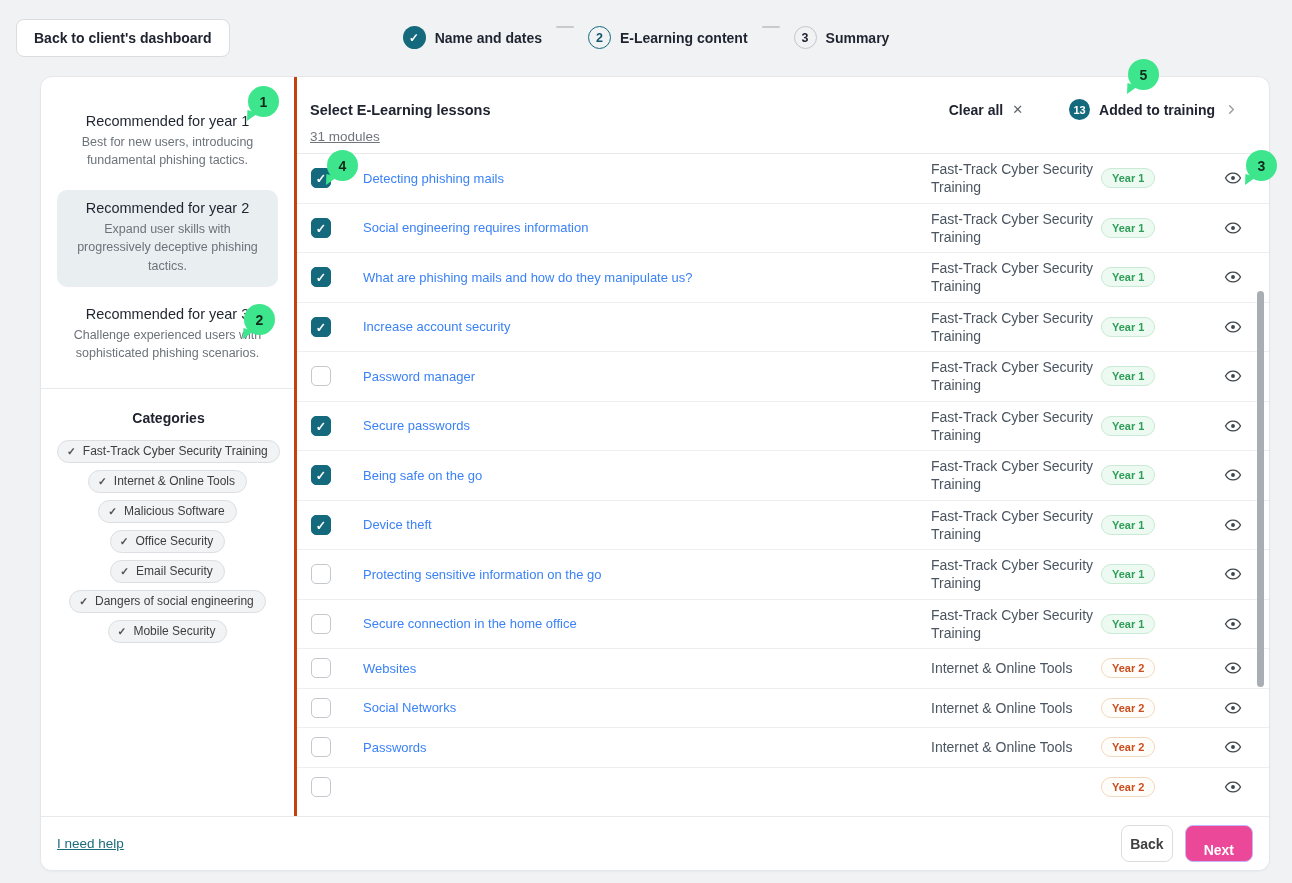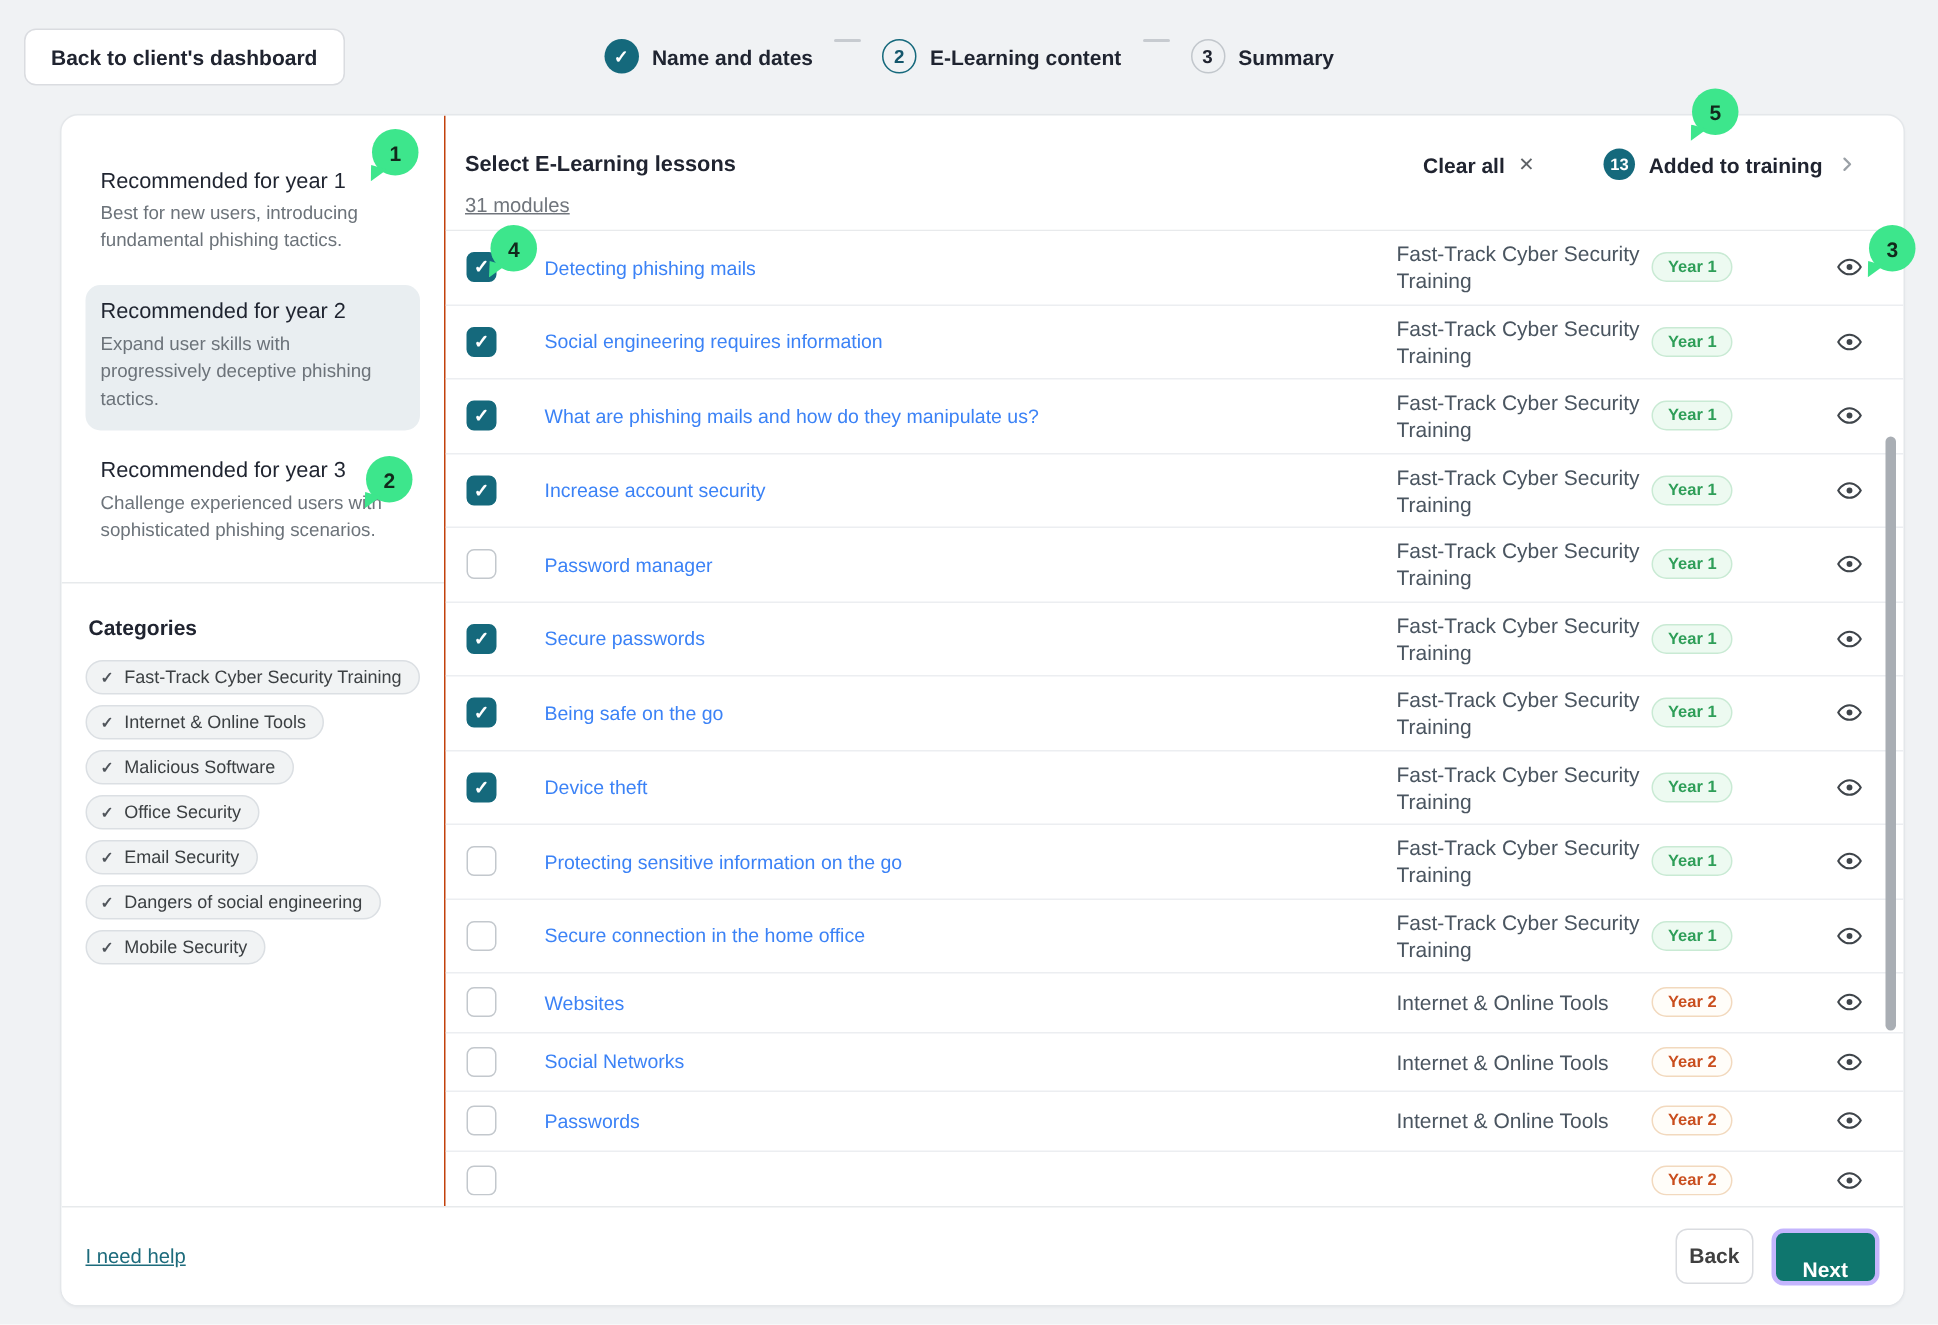--- a/index.html
+++ b/index.html
@@ -36,21 +36,21 @@
   
   .card {
     position:absolute; left:40px; top:76px; width:1230px; height:795px;
     background:#fff; border:1px solid #E4E7EA; border-radius:12px;
     display:flex; flex-direction:column; overflow:hidden;
     box-shadow:0 1px 2px rgba(20,30,40,.04);
   }
   .card-body { flex:1; display:flex; min-height:0; }
 
   
-  .sidebar { width:256px; flex:0 0 256px; border-right:1px solid #c2410c; padding:26px 16px 0; }
+  .sidebar { width:256px; flex:0 0 256px; border-right:3px solid #c2410c; padding:26px 16px 0;text-align:center; }
   .rec { padding:10px 10px 12px; border-radius:10px; margin-bottom:9px; cursor:pointer; }
   .rec.selected { background:#E9EEF1; }
   .rec-title { font-size:14.5px; font-weight:500; color:#1F2430; margin-bottom:4px; }
   .rec-desc { font-size:12.5px; color:#6C737A; line-height:1.45; }
   .side-divider { border-top:1px solid #E7EAEC; margin:14px -16px 0; }
   .cats-title { font-size:14px; font-weight:700; color:#202430; margin:21px 0 14px; padding-left:2px; }
   .chip-row { margin-bottom:7px; }
   .chip {
     display:inline-flex; align-items:center; gap:7px;
     background:#F1F3F4; border:1px solid #DBDFE3; border-radius:12px;
@@ -97,26 +97,26 @@
   }
   .ybadge.y2 { color:#C94E1E; background:#FFFDF9; border-color:#F2D9BE; }
   .eye-col { flex:0 0 72px; display:flex; justify-content:center; }
   .eye { display:flex; color:#3F454B; cursor:pointer; }
   .scroll-thumb {
     position:absolute; right:5px; top:138px; width:7px; height:396px;
     background:#A9AEB4; border-radius:4px; cursor:grab;
   }
 
   
-  .card-footer { height:66px; border-top:1px solid #E7EAEC; display:flex; align-items:center; padding:0 16px; background:#fff; }
+  .card-footer { height:54px; border-top:1px solid #E7EAEC; display:flex; align-items:center; padding:0 16px; background:#fff; }
   .help-link { font-size:13.5px; color:#1D6B7C; text-decoration:underline; cursor:pointer; }
   .footer-btns { margin-left:auto; display:flex; gap:12px; }
   .btn { height:37px; border-radius:8px; font-family:inherit; font-size:14px; font-weight:600; cursor:pointer; }
   .btn-back { background:#fff; border:1px solid #DADCE0; color:#404040; padding:0 8px; }
-  .btn-next { background:#0f766e; border:3px solid #c4b5fd; color:#fff; padding:16px 18px; }
+  .btn-next { background:#ec4899; border:1px solid #c4b5fd; color:#fff; padding:16px 18px; }
 
   
   .tip {
     position:absolute; width:31px; height:31px; border-radius:50%;
     background:#3DE68C; color:#12291C; z-index:60;
     display:flex; align-items:center; justify-content:center;
     font-size:14px; font-weight:600; cursor:pointer;
   }
   .tip::before {
     content:""; position:absolute; left:-1px; bottom:-4px; width:11px; height:11px;

